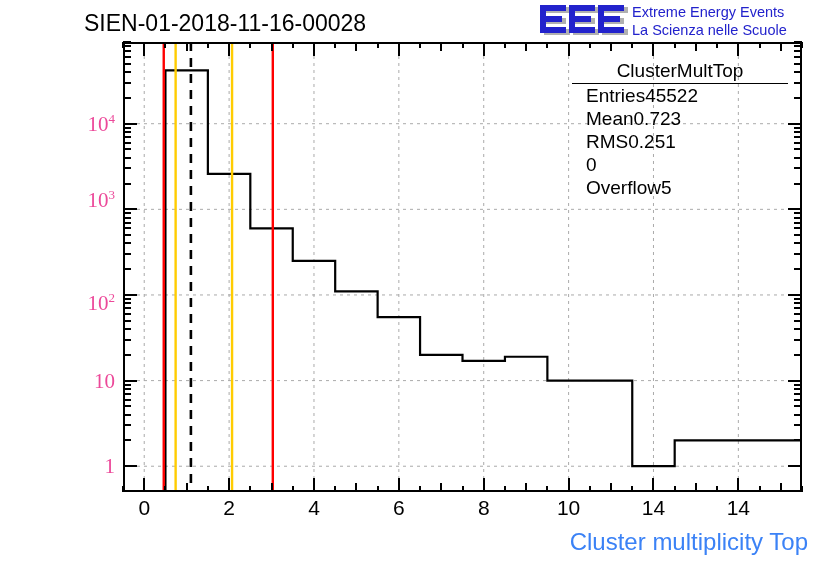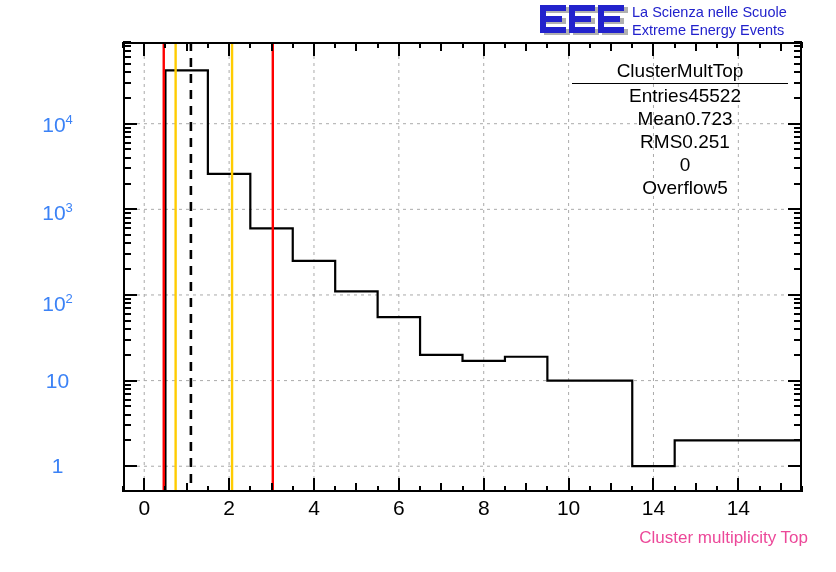--- a/index.html
+++ b/index.html
@@ -33,52 +33,53 @@
 
   
   .tick{position:absolute;background:#000;}
 
   
   .xlab{
     position:absolute;top:496px;font-size:21px;color:#000;
     transform:translateX(-50%);white-space:nowrap;
   }
   .ylab{
-    position:absolute;font-size:21px;color:#3b82f6;
-    transform:translateY(-50%);text-align:center;white-space:nowrap;
+    position:absolute;font-size:21px;color:#ec4899;
+    transform:translateY(-50%);text-align:right;white-space:nowrap;font-family:Liberation Serif, serif;
   }
   .ylab sup{font-size:13px;vertical-align:super;}
   .axis-title-x{
-    position:absolute;right:28px;top:528px;font-size:17px;color:#ec4899;white-space:nowrap;
+    position:absolute;right:28px;top:528px;font-size:24px;color:#3b82f6;white-space:nowrap;
   }
 
   
   .hist-svg{position:absolute;left:0;top:0;width:679px;height:450px;}
 
   
   .statbox{
     position:absolute;left:572px;top:60px;width:216px;
     font-size:19px;color:#000;background:transparent;
   }
   .stat-title{
     text-align:center;padding-bottom:1px;border-bottom:1.5px solid #000;
     font-size:19px;white-space:nowrap;
   }
   .stat-row{
-    display:flex;justify-content:center;align-items:baseline;
+    display:flex;justify-content:flex-start;align-items:baseline;
     padding:0 4px 0 14px;line-height:23px;white-space:nowrap;
   }
   .stat-k{text-align:left;}
   .stat-v{text-align:right;}
 </style>
 </head>
 <body>
 
 <div id="root">
 
+  <div class="plot-title">SIEN-01-2018-11-16-00028</div>
 
   <div class="eee-logo">
     <svg class="eee-mark" viewBox="0 0 92 34">
       <g fill="#b0b0b0">
         <rect x="8" y="3" width="26" height="6"></rect>
         <rect x="8" y="14" width="22" height="6"></rect>
         <rect x="8" y="25" width="26" height="6"></rect>
         <rect x="37" y="3" width="26" height="6"></rect>
         <rect x="37" y="14" width="22" height="6"></rect>
         <rect x="37" y="25" width="26" height="6"></rect>
@@ -95,22 +96,22 @@
         <rect x="33" y="12" width="22" height="6"></rect>
         <rect x="33" y="23" width="26" height="6"></rect>
         <rect x="33" y="1" width="6" height="28"></rect>
         <rect x="62" y="1" width="26" height="6"></rect>
         <rect x="62" y="12" width="22" height="6"></rect>
         <rect x="62" y="23" width="26" height="6"></rect>
         <rect x="62" y="1" width="6" height="28"></rect>
       </g>
     </svg>
     <div class="eee-text">
+      <div>Extreme Energy Events</div>
       <div>La Scienza nelle Scuole</div>
-      <div>Extreme Energy Events</div>
     </div>
   </div>
 
   <div class="plotarea">
     <svg class="hist-svg" id="chart-svg" viewBox="0 0 679 450" preserveAspectRatio="none">
         <line x1="21.21875" y1="0" x2="21.21875" y2="450" stroke="#aaaaaa" stroke-width="1" stroke-dasharray="3,4"></line>
         <line x1="106.09375" y1="0" x2="106.09375" y2="450" stroke="#aaaaaa" stroke-width="1" stroke-dasharray="3,4"></line>
         <line x1="190.96875" y1="0" x2="190.96875" y2="450" stroke="#aaaaaa" stroke-width="1" stroke-dasharray="3,4"></line>
         <line x1="275.84375" y1="0" x2="275.84375" y2="450" stroke="#aaaaaa" stroke-width="1" stroke-dasharray="3,4"></line>
         <line x1="360.71875" y1="0" x2="360.71875" y2="450" stroke="#aaaaaa" stroke-width="1" stroke-dasharray="3,4"></line>
@@ -309,21 +310,21 @@
       <div class="tick" style="left:794px;top:56.078393460682946px;width:8px;height:2px;background:#000;position:absolute;"></div>
       <div class="tick" style="left:123px;top:50.34585431936898px;width:8px;height:2px;background:#000;position:absolute;"></div>
       <div class="tick" style="left:794px;top:50.34585431936898px;width:8px;height:2px;background:#000;position:absolute;"></div>
       <div class="tick" style="left:123px;top:45.38010304488847px;width:8px;height:2px;background:#000;position:absolute;"></div>
       <div class="tick" style="left:794px;top:45.38010304488847px;width:8px;height:2px;background:#000;position:absolute;"></div>
       <div class="tick" style="left:123px;top:41px;width:8px;height:2px;background:#000;position:absolute;"></div>
       <div class="tick" style="left:794px;top:41px;width:8px;height:2px;background:#000;position:absolute;"></div>
       <div class="ylab" style="left:0px;width:115px;top:466.2233161235226px;">1</div>
       <div class="ylab" style="left:0px;width:115px;top:380.59502576122213px;">10</div>
       <div class="ylab" style="left:0px;width:115px;top:303px;">10<sup>2</sup></div>
-      <div class="ylab" style="left:0px;width:115px;top:212px;">10<sup>3</sup></div>
+      <div class="ylab" style="left:0px;width:115px;top:200px;">10<sup>3</sup></div>
       <div class="ylab" style="left:0px;width:115px;top:123.71015467432079px;">10<sup>4</sup></div>
     </div>
 
   <div class="axis-title-x">Cluster multiplicity Top</div>
 
   <div class="statbox">
     <div class="stat-title">ClusterMultTop</div>
     <div id="stat-rows">
         <div class="stat-row">
           <span class="stat-k">Entries</span>

